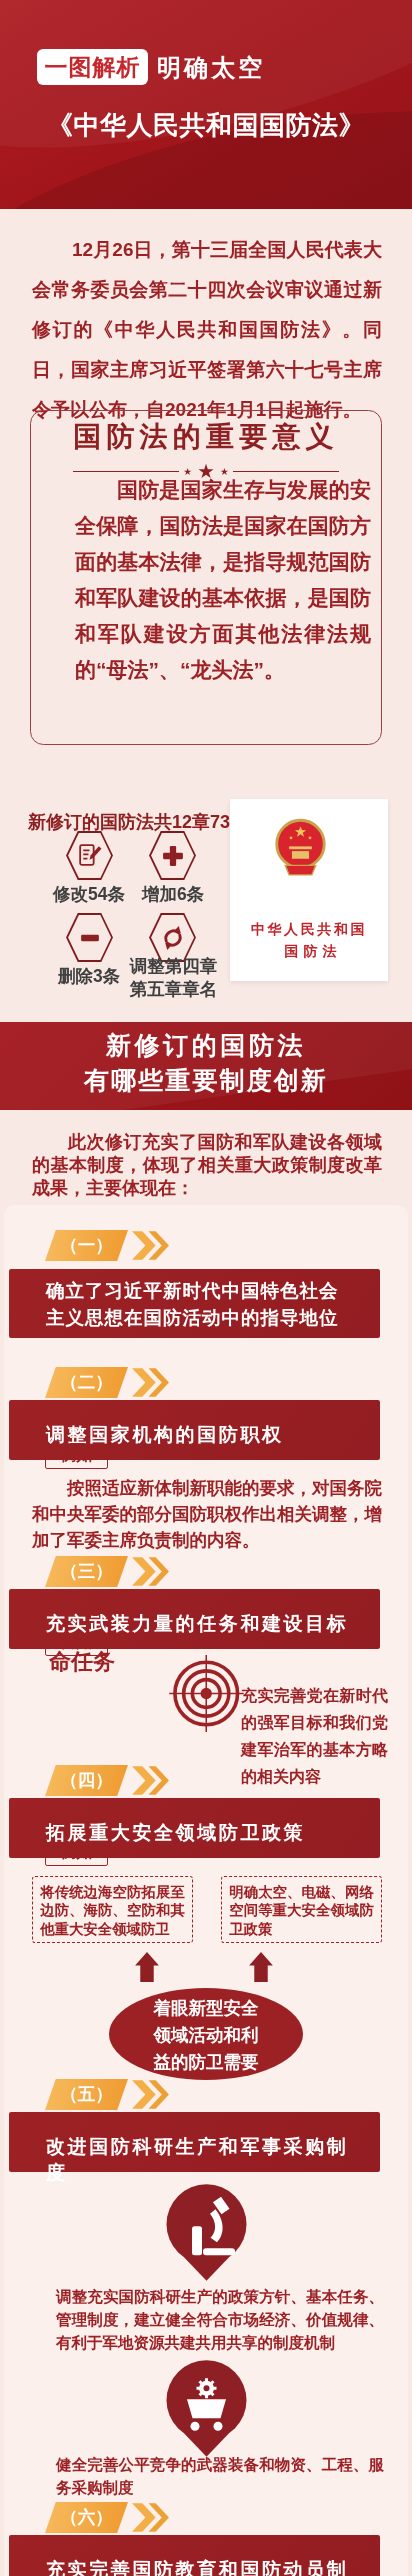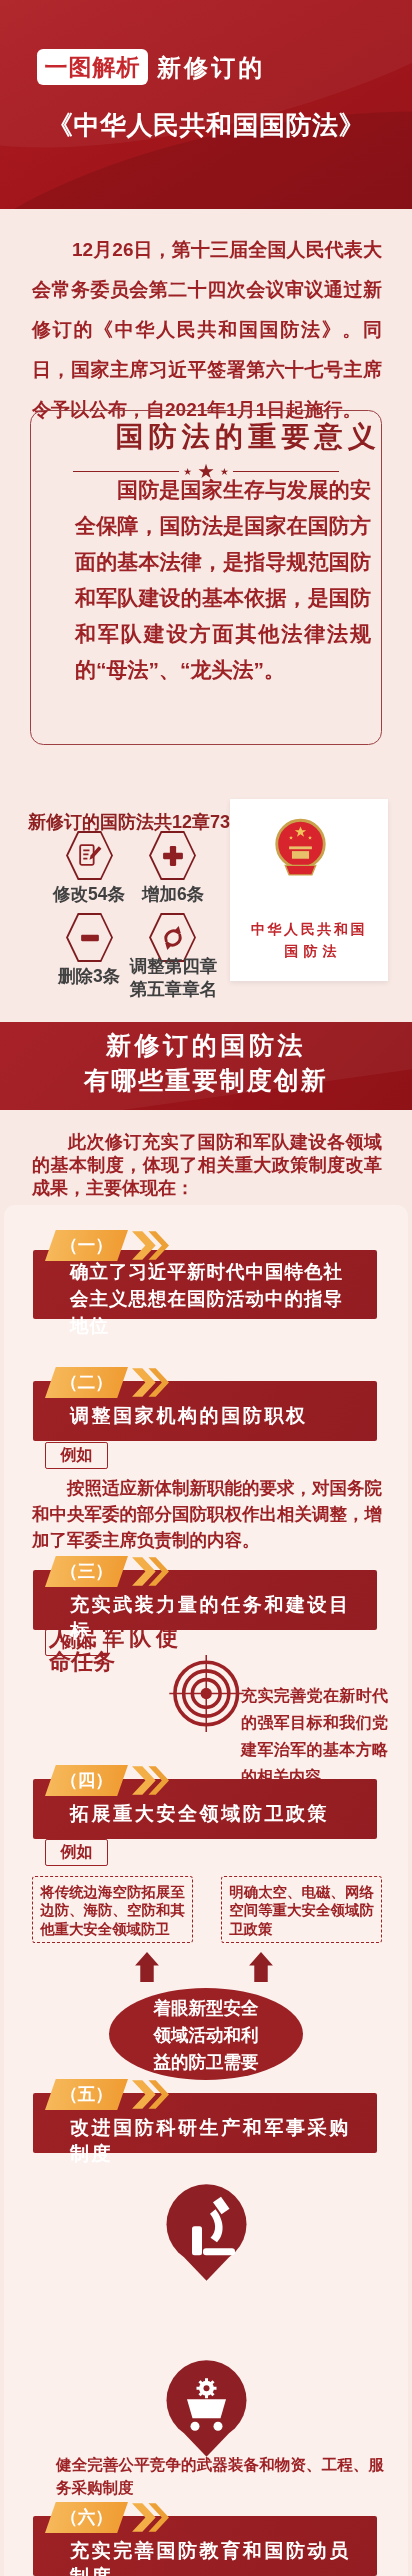--- a/index.html
+++ b/index.html
@@ -11,21 +11,21 @@
   .header .swoosh1{position:absolute;left:-113px;top:-93px;width:670px;height:216px;background:rgba(255,255,255,0.05);border-radius:50%;transform:rotate(-14deg);}
   .header .swoosh2{position:absolute;left:-77px;top:124px;width:721px;height:258px;background:rgba(0,0,0,0.10);border-radius:50%;transform:rotate(-10deg);}
   .tag-badge{position:absolute;left:37px;top:49px;width:111px;height:36px;background:#fff;border-radius:6.2px;color:#c5272c;font-size:23px;text-align:center;line-height:36px;letter-spacing:1px;}
   .tag-suffix{position:absolute;left:157px;top:50px;color:#fff;font-size:24px;line-height:35px;letter-spacing:3.1px;}
   .main-title{position:absolute;left:0;top:108px;width:412px;text-align:center;color:#fff;font-size:26px;letter-spacing:0.5px;}
   
   .para{color:#9d2226;text-align:justify;}
   .intro-para{position:absolute;left:32px;top:230px;width:350px;font-size:19px;line-height:40px;text-indent:40px;}
   
   .sig-box{position:absolute;left:30px;top:410px;width:352px;height:335px;border:1.5px solid #9c4043;border-radius:13.4px;box-sizing:border-box;}
-  .sig-title{position:absolute;left:0;top:7.2px;width:100%;text-align:right;color:#8e2022;font-size:28px;letter-spacing:5.2px;}
+  .sig-title{position:absolute;left:0;top:7.2px;width:100%;text-align:center;color:#8e2022;font-size:28px;letter-spacing:5.2px;}
   .sig-divider{position:absolute;left:0;top:49px;width:100%;display:flex;align-items:center;justify-content:center;color:#8e2022;}
   .sig-divider .line{width:106px;height:1.5px;background:#8e2022;}
   .sig-divider .star-sm{font-size:9.8px;margin:0 4.1px;}
   .sig-divider .star-lg{font-size:19.6px;margin:0 1px;}
   .sig-body{position:absolute;left:44px;top:61px;width:296px;font-size:21px;line-height:36px;text-indent:42px;color:#9d2226;text-align:justify;}
   
   .stats-label{position:absolute;left:28px;top:810px;font-size:18px;color:#8e2022;}
   .hex{position:absolute;width:47px;height:49px;}
   .hex .outer,.hex .inner{position:absolute;clip-path:polygon(25% 0,75% 0,100% 50%,75% 100%,25% 100%,0 50%);}
   .hex .outer{left:0;top:0;width:47px;height:49px;background:#7e1b1f;}
@@ -38,39 +38,39 @@
   
   .band2{position:absolute;left:0;top:1022px;width:412px;height:88px;background:linear-gradient(135deg,#a3171d 0%,#8f1217 100%);overflow:hidden;}
   .band2 .swoosh1{position:absolute;left:-52px;top:-62px;width:567px;height:134px;background:rgba(255,255,255,0.05);transform:rotate(-8deg);}
   .band2 .l1{position:absolute;left:0;top:7.2px;width:100%;text-align:center;color:#fff;font-size:25px;letter-spacing:3.6px;}
   .band2 .l2{position:absolute;left:0;top:42px;width:100%;text-align:center;color:#fff;font-size:25px;letter-spacing:2.1px;}
   .intro2{position:absolute;left:32px;top:1131px;width:350px;font-size:18px;line-height:23px;text-indent:36px;}
   .card{position:absolute;left:4.1px;top:1205px;width:404px;height:1982px;background:#fbf0ec;border-radius:11.3px;}
   
   .num-badge{position:absolute;left:45px;width:83px;height:31px;background:linear-gradient(100deg,#f7bb5e,#ef9a2f);clip-path:polygon(13% 0,100% 0,87% 100%,0 100%);color:#fff;font-size:17.5px;text-align:center;line-height:31px;z-index:3;}
   .num-chev{position:absolute;left:129px;z-index:3;}
-  .banner{position:absolute;left:33px;width:344px;background:linear-gradient(120deg,#9d2125,#931d22);border-radius:2.1px;color:#fff;box-sizing:border-box;z-index:1;}
+  .banner{position:absolute;left:9px;width:371px;background:linear-gradient(120deg,#9d2125,#931d22);border-radius:2.1px;color:#fff;box-sizing:border-box;z-index:1;margin-top:19px;}
   .banner-1l{height:60px;padding:21.6px 10.3px 0 37px;font-size:19px;letter-spacing:2.6px;}
   .banner-2l{height:69px;padding:8.2px 30px 0 37px;font-size:18.5px;letter-spacing:1px;line-height:27px;}
   .eg{position:absolute;left:45px;width:63px;height:27px;border:1.5px solid #9d2226;border-radius:2.1px;box-sizing:border-box;color:#9d2226;font-size:16px;text-align:center;line-height:23px;}
   .sec-para{position:absolute;left:32px;width:350px;font-size:17.5px;line-height:26px;text-indent:35px;color:#9d2226;text-align:justify;}
   .side-text{position:absolute;color:#9d2226;text-align:justify;}
   .dash-box{position:absolute;width:161px;height:67px;border:1.5px dashed #9d2226;border-radius:3.1px;box-sizing:border-box;padding:5.7px 7.2px;color:#9d2226;font-size:14.4px;line-height:18.5px;text-align:justify;}
   .ellipse{position:absolute;left:109px;top:1988px;width:194px;height:92px;background:#9c2125;border-radius:50%;color:#fff;text-align:center;padding-top:6.7px;box-sizing:border-box;font-size:17.5px;line-height:27px;}
 </style>
 </head>
 <body>
 
 <div id="poster">
 
   <div class="header">
     <div class="swoosh1"></div>
     <div class="swoosh2"></div>
     <div class="tag-badge">一图解析</div>
-    <div class="tag-suffix">新修订的</div>
+    <div class="tag-suffix">明确太空</div>
     <div class="main-title">《中华人民共和国国防法》</div>
   </div>
 
   <div class="para intro-para">12月26日，第十三届全国人民代表大会常务委员会第二十四次会议审议通过新修订的《中华人民共和国国防法》。同日，国家主席习近平签署第六十七号主席令予以公布，自2021年1月1日起施行。</div>
 
   <div class="sig-box">
     <div class="sig-title">国防法的重要意义</div>
     <div class="sig-divider">
       <span class="line"></span>
       <span class="star-sm">★</span>
@@ -239,20 +239,21 @@
   <div class="abs" style="left:164px;top:2183px;">
     <svg width="85" height="98" viewBox="0 0 170 195">
       <circle cx="85" cy="82" r="80" fill="#8e2025"></circle>
         <polygon points="40,148 85,195 130,148" fill="#8e2025"></polygon>
       <rect x="56" y="86" width="20" height="58" rx="5" fill="#fff"></rect>
       <path d="M98,38 l16,-11 17,24 -16,11 z" fill="#fff"></path>
       <path d="M103,52 c20,26 17,52 3,66 l-13,-9 c13,-13 12,-32 -1,-48 z" fill="#fff"></path>
       <rect x="78" y="130" width="64" height="14" rx="6" fill="#fff"></rect>
     </svg>
   </div>
+  <div class="side-text" style="left:56px;top:2285px;width:328px;font-size:15.5px;line-height:23px;">调整充实国防科研生产的政策方针、基本任务、管理制度，建立健全符合市场经济、价值规律、有利于军地资源共建共用共享的制度机制</div>
   <div class="abs" style="left:164px;top:2359px;">
     <svg width="85" height="98" viewBox="0 0 170 195">
       <circle cx="85" cy="82" r="80" fill="#8e2025"></circle>
         <polygon points="40,148 85,195 130,148" fill="#8e2025"></polygon>
       <g stroke="#fff" stroke-width="6">
           <line x1="85" y1="38" x2="85" y2="78"></line>
           <line x1="65" y1="58" x2="105" y2="58"></line>
           <line x1="71" y1="44" x2="99" y2="72"></line>
           <line x1="99" y1="44" x2="71" y2="72"></line>
         </g>

